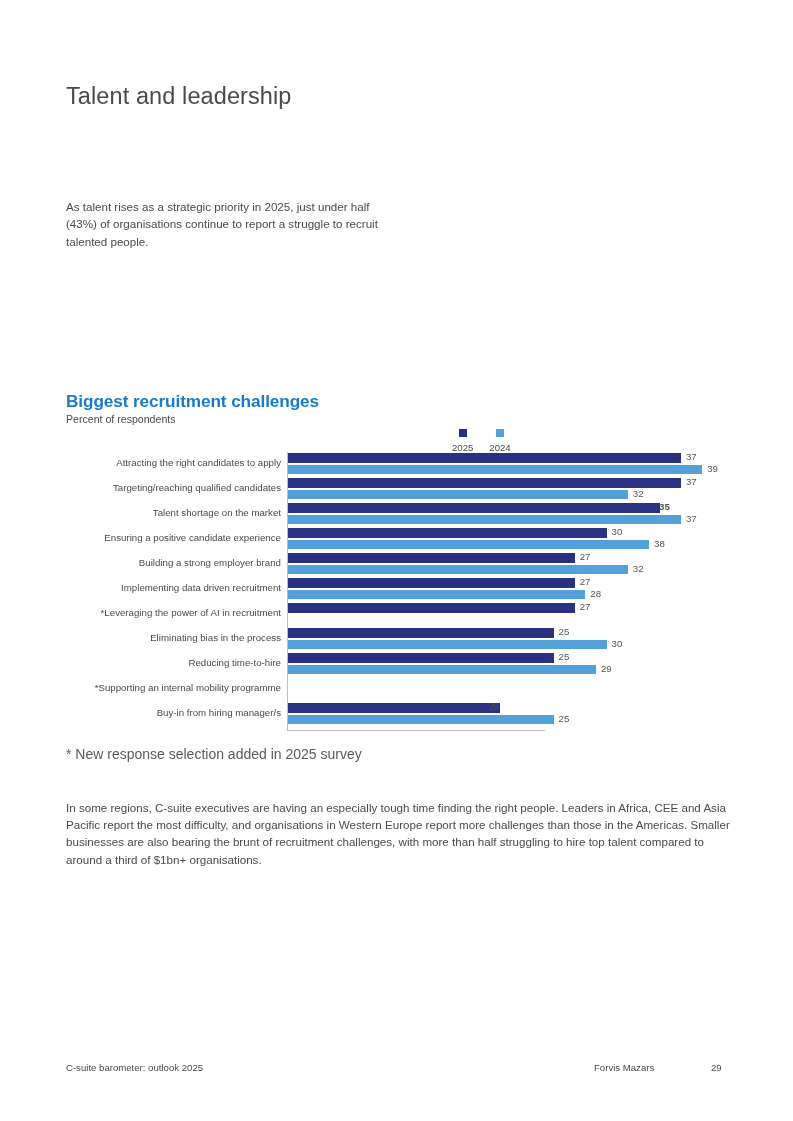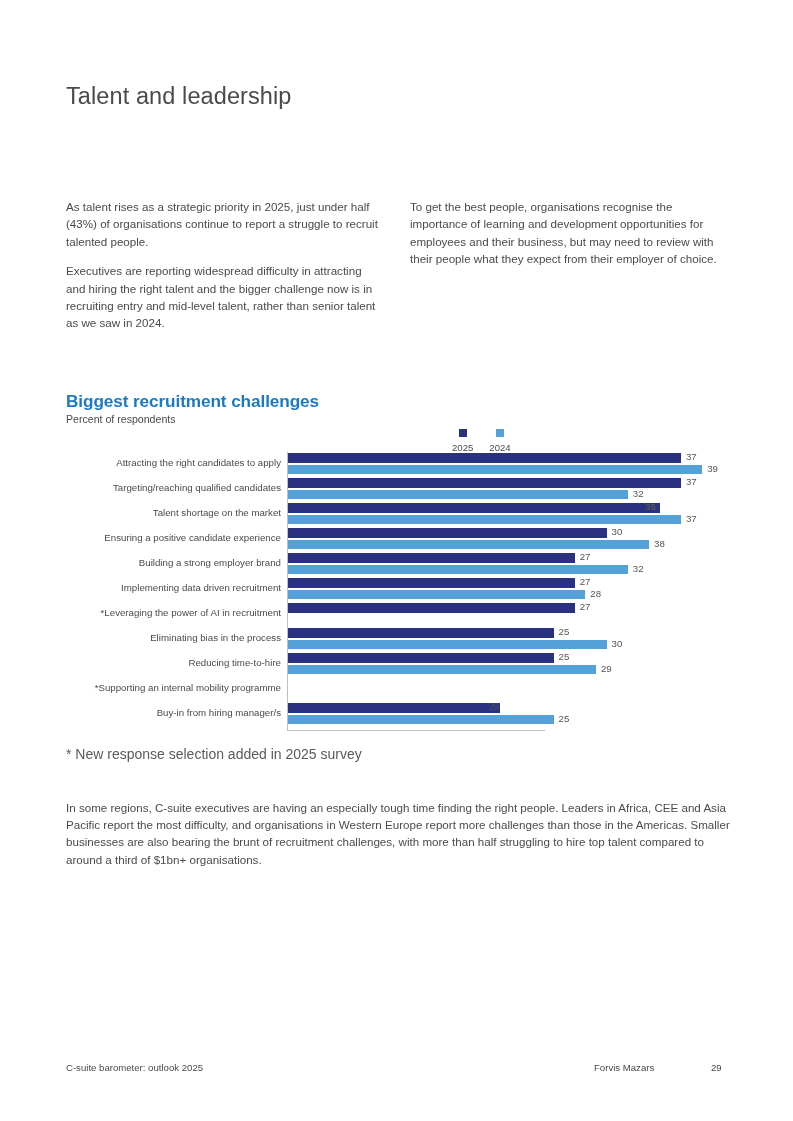--- a/index.html
+++ b/index.html
@@ -183,26 +183,22 @@
 </style>
 </head>
 <body>
 
 <div class="page">
 
   <h1 class="page-title">Talent and leadership</h1>
 
   <div class="intro-col intro-left">
     <p>As talent rises as a strategic priority in 2025, just under half (43%) of organisations continue to report a struggle to recruit talented people.</p>
-    <p>Executives are reporting widespread difficulty in attracting and hiring the right talent and the bigger challenge now is in recruiting entry and mid-level talent, rather than senior talent as we saw in 2024.</p>
   </div>
 
-  <div class="intro-col intro-right">
-    <p>To get the best people, organisations recognise the importance of learning and development opportunities for employees and their business, but may need to review with their people what they expect from their employer of choice.</p>
-  </div>
 
   <h2 class="chart-heading">Biggest recruitment challenges</h2>
   <div class="chart-subtitle">Percent of respondents</div>
 
   <div class="legend" id="legend">
       <span class="legend-item">
         <span class="legend-swatch" style="background: rgb(42, 49, 128);"></span>
         <span>2025</span>
       </span>
       <span class="legend-item">
@@ -230,21 +226,21 @@
             <div class="bar bar-2025" style="width: 392.94px; background: rgb(42, 49, 128);"></div>
             <div class="bar-value v2025" style="left: 397.94px;">37</div>
             <div class="bar bar-2024" style="width: 339.84px; background: rgb(84, 160, 216);"></div>
             <div class="bar-value v2024" style="left: 344.84px;">32</div>
           </div>
         </div>
         <div class="row" style="top: 50px;">
           <div class="row-label">Talent shortage on the market</div>
           <div class="bars">
             <div class="bar bar-2025" style="width: 371.7px; background: rgb(42, 49, 128);"></div>
-            <div class="bar-value v2025" style="left: 357px; font-weight: bold;">35</div>
+            <div class="bar-value v2025" style="left: 371px; font-weight: bold;">35</div>
             <div class="bar bar-2024" style="width: 392.94px; background: rgb(84, 160, 216);"></div>
             <div class="bar-value v2024" style="left: 397.94px;">37</div>
           </div>
         </div>
         <div class="row" style="top: 75px;">
           <div class="row-label">Ensuring a positive candidate experience</div>
           <div class="bars">
             <div class="bar bar-2025" style="width: 318.6px; background: rgb(42, 49, 128);"></div>
             <div class="bar-value v2025" style="left: 323.6px;">30</div>
             <div class="bar bar-2024" style="width: 361.08px; background: rgb(84, 160, 216);"></div>

